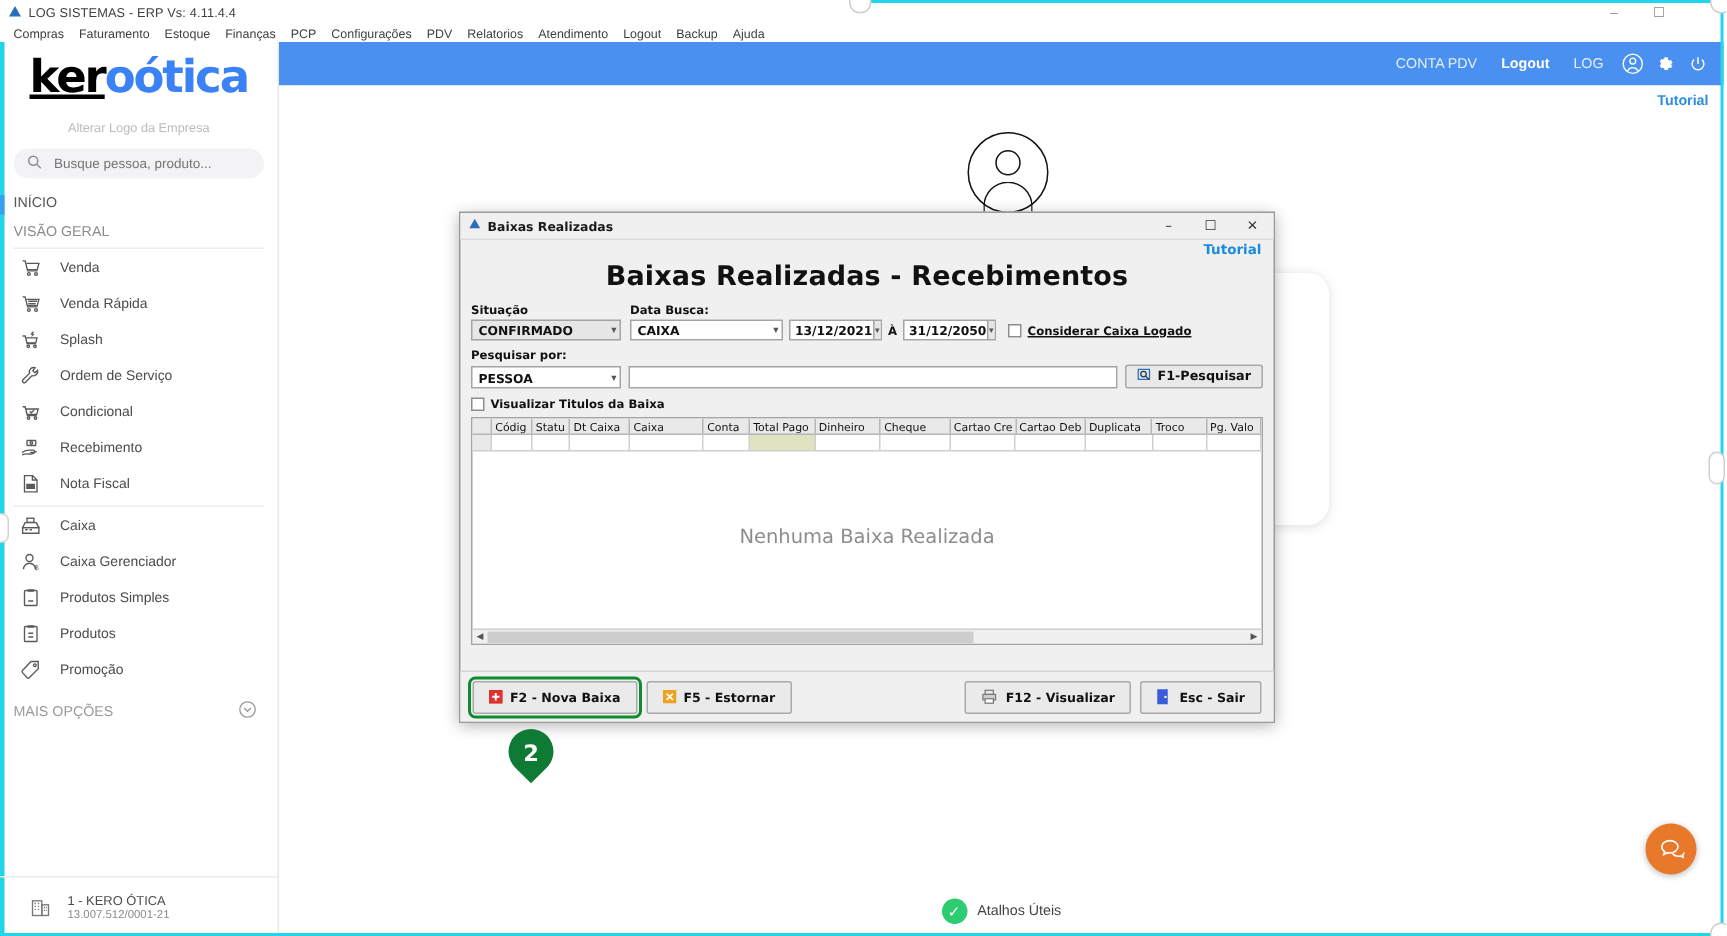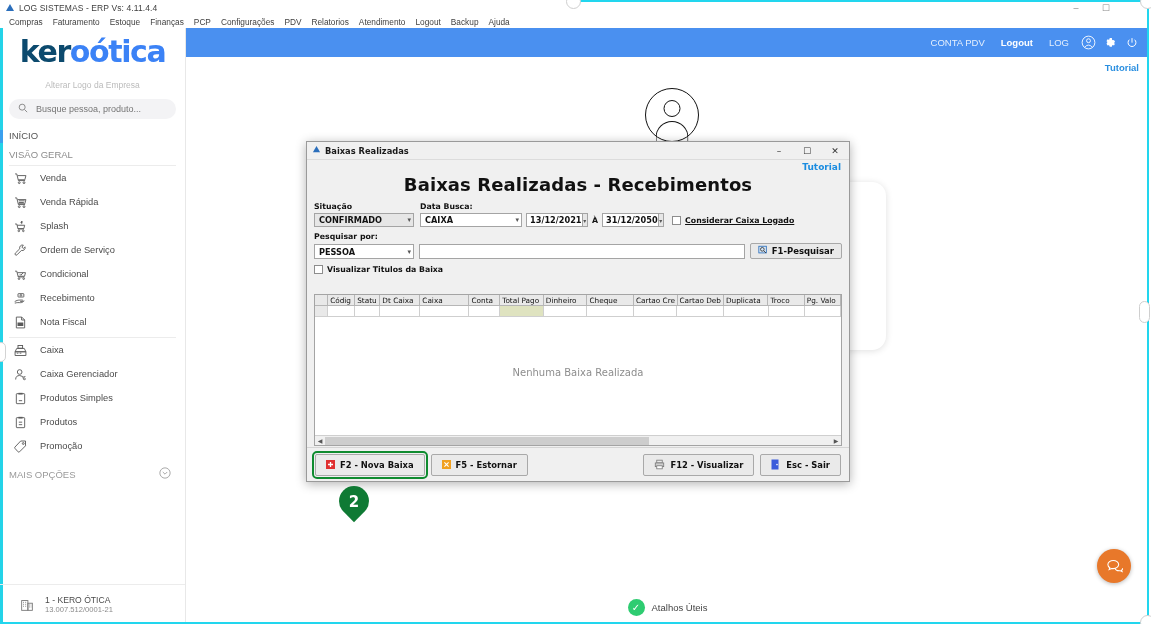--- a/index.html
+++ b/index.html
@@ -147,21 +147,21 @@
   }
   .sidebar-accent {
     position: absolute; left: 0; top: 0; width: 3px; height: 596px; background: #23d3e8;
   }
   .logo {
     margin: 9px 0 0 0; text-align: center;
     font-size: 30px; font-weight: bold; letter-spacing: -1.4px;
     font-family: "DejaVu Sans", sans-serif;
     line-height: 1;
   }
-  .logo .p1 { color: #0c4a6e; }
+  .logo .p1 { color: #000000; text-decoration: underline; }
   .logo .p2 { color: #3b82f6; text-align: center; }
   .logo-sub {
     text-align: center; font-size: 8.5px; color: #bbbbbb; margin-top: 13px;
   }
   .search-box {
     margin: 9px 9px 0 9px; height: 20px; border-radius: 11px;
     background: #f3f3f5; display: flex; align-items: center; gap: 6px;
     padding: 0 9px;
   }
   .search-box .mag { color: #8d8d8d; font-size: 10px; }
@@ -258,34 +258,34 @@
   .cb { width: 9px; height: 9px; border: 1px solid #8d8d8d; background: #fff; }
   .cb-lbl { font-size: 7.8px; font-weight: bold; color: #111; text-decoration: underline; }
 
   .btn-pesq {
     height: 16px; background: #e9e9e9; border: 1px solid #a8a8a8; border-radius: 2px;
     display: flex; align-items: center; gap: 4px; padding: 0 7px;
     font-size: 8.5px; font-weight: bold; color: #111;
   }
 
   .grid-wrap {
-    margin-top: 20px; background: #ffffff; border: 1px solid #a4a4a4;
+    margin-top: 4px; background: #ffffff; border: 1px solid #a4a4a4;
     height: 152px; position: relative; overflow: hidden;
   }
   .grid-head { display: flex; height: 11px; background: #e9e9e9; border-bottom: 1px solid #b6b6b6; }
   .gh {
     border-right: 1px solid #b6b6b6; font-size: 7.3px; color: #111;
     padding-left: 2px; display: flex; align-items: center; overflow: hidden; white-space: nowrap;
   }
   .grid-row2 { display: flex; height: 11px; background: #fff; border-bottom: 1px solid #cfcfcf; }
   .gc { border-right: 1px solid #cfcfcf; }
   .gc.hl { background: #dfe3c0; }
   .grid-empty {
     position: absolute; left: 0; right: 0; top: 72px; text-align: center;
-    font-size: 10px; color: #8d8d8d;
+    font-size: 13px; color: #8d8d8d;
   }
   .hscroll {
     position: absolute; left: 0; right: 0; bottom: 0; height: 10px;
     background: #f0f0f0; border-top: 1px solid #cfcfcf;
     display: flex; align-items: center;
   }
   .hs-arr { width: 10px; text-align: center; font-size: 6px; color: #555; }
   .hs-track { flex: 1; height: 8px; background: #f0f0f0; position: relative; }
   .hs-thumb { position: absolute; left: 0; top: 0; width: 64%; height: 8px; background: #cdcdcd; }
 

